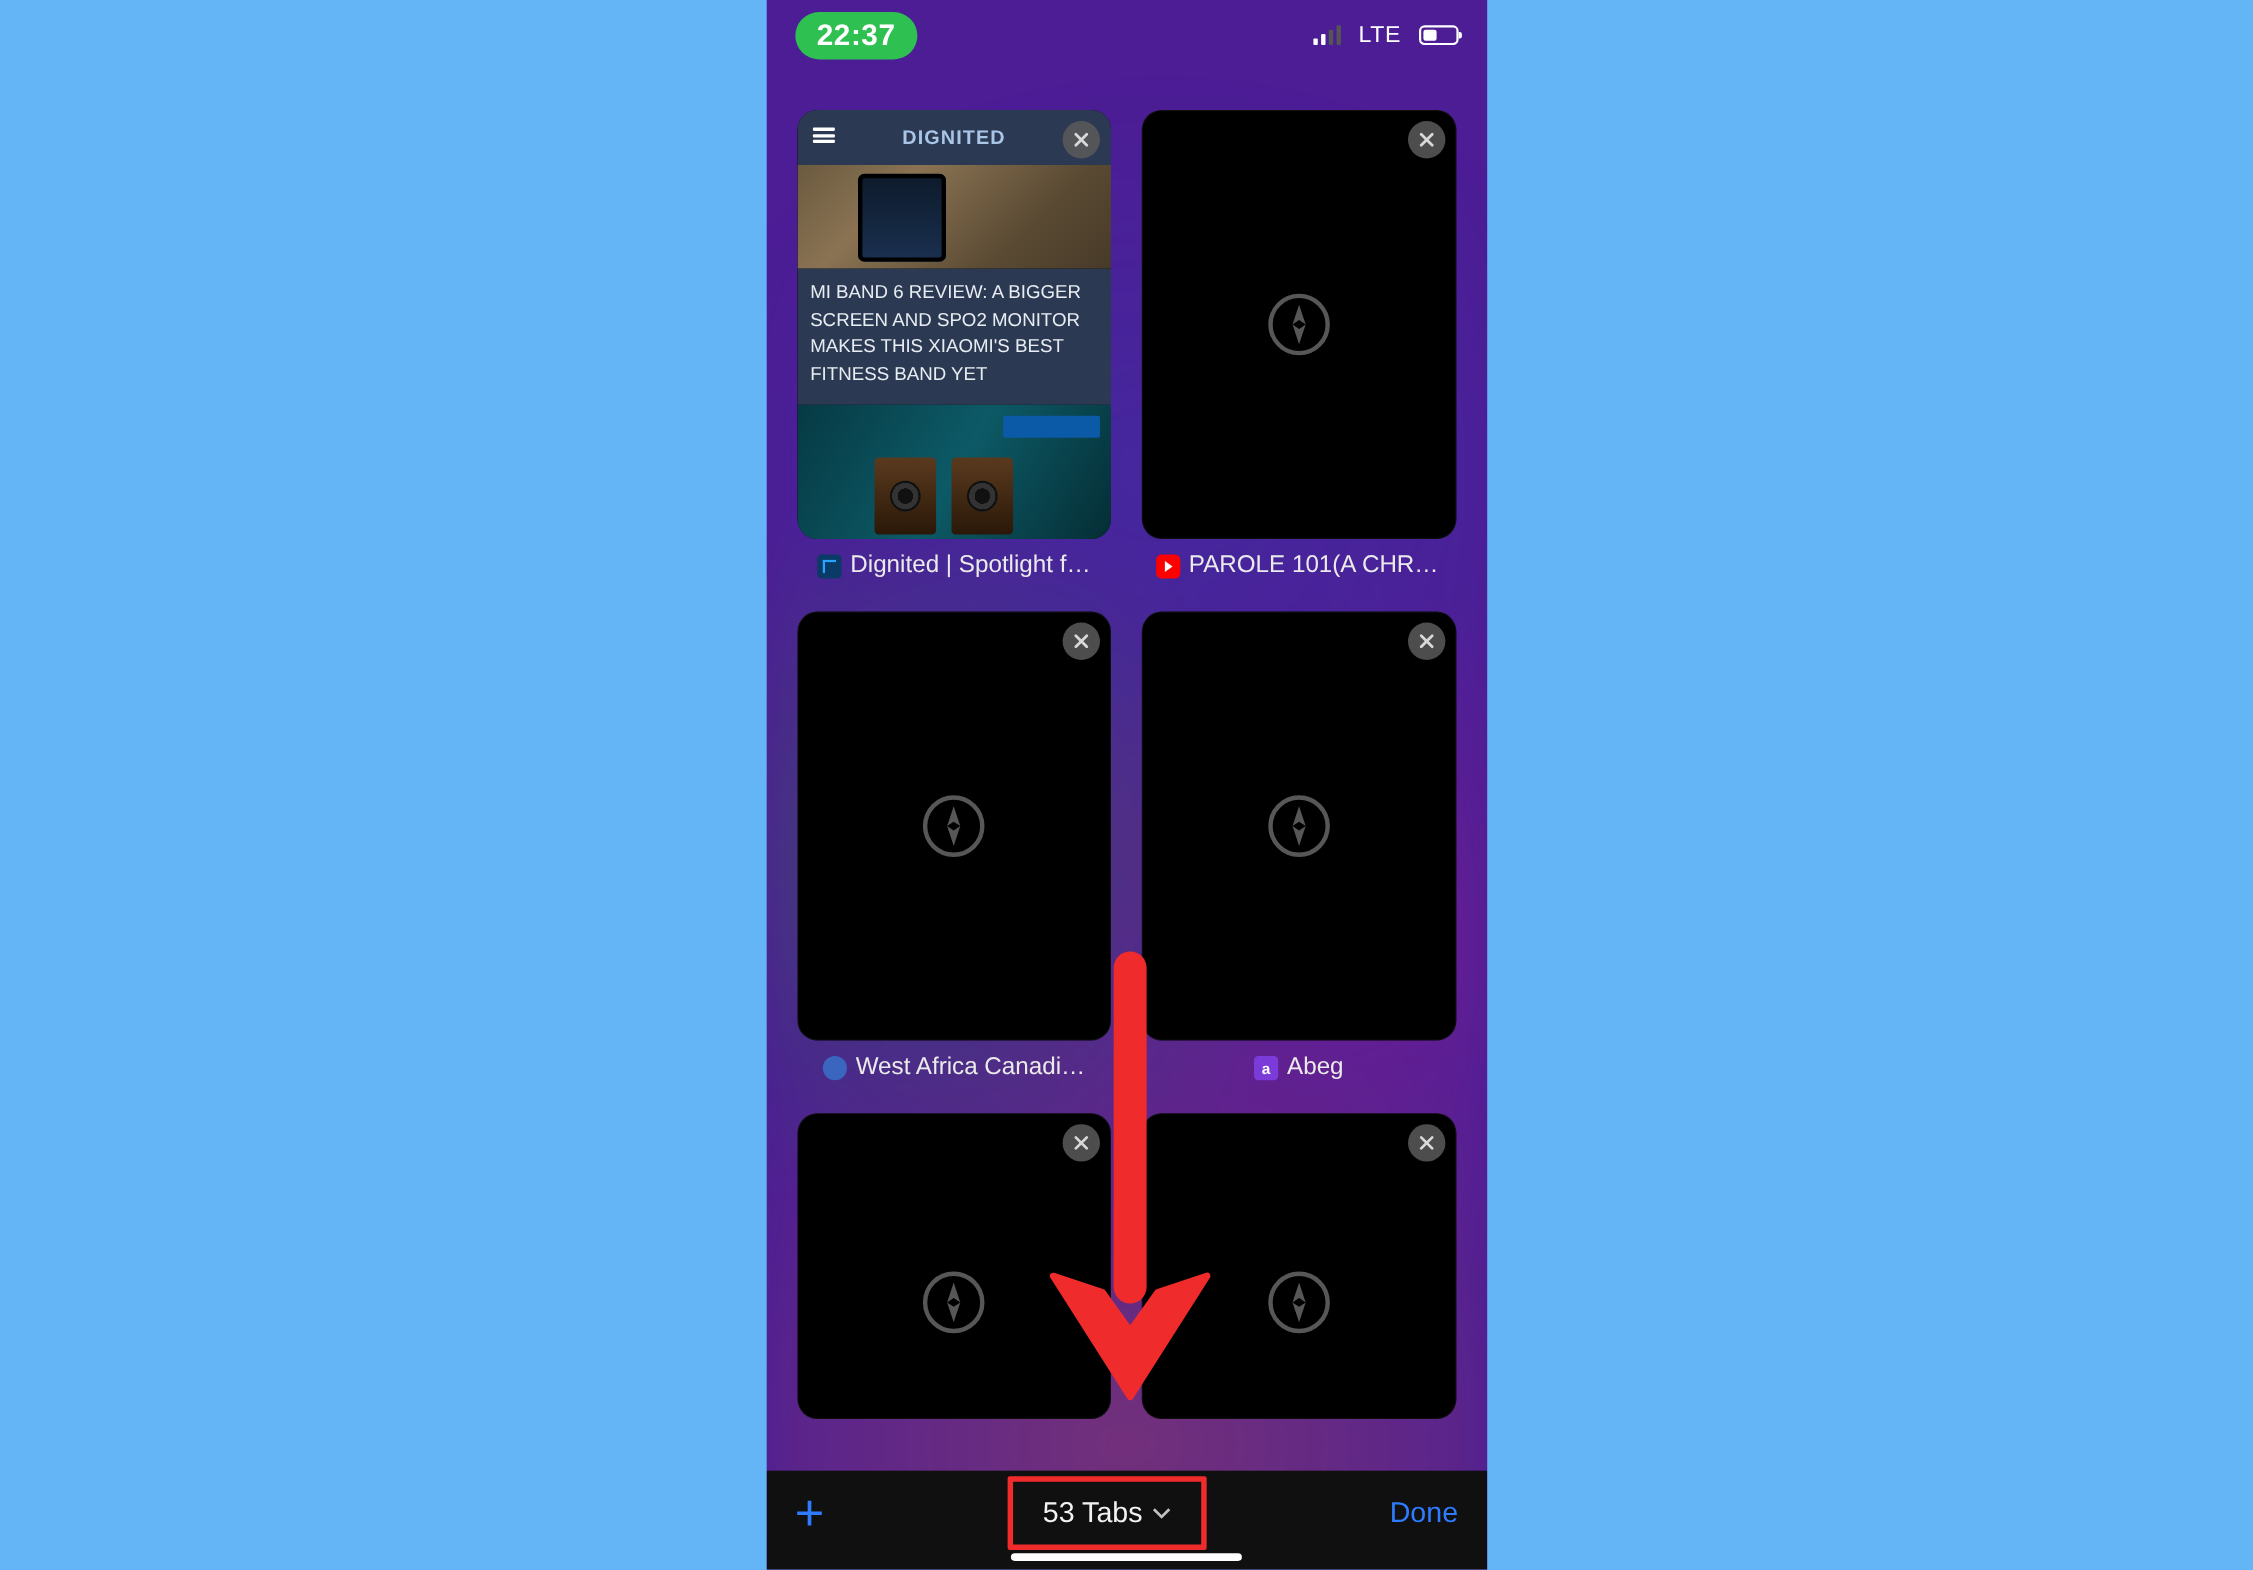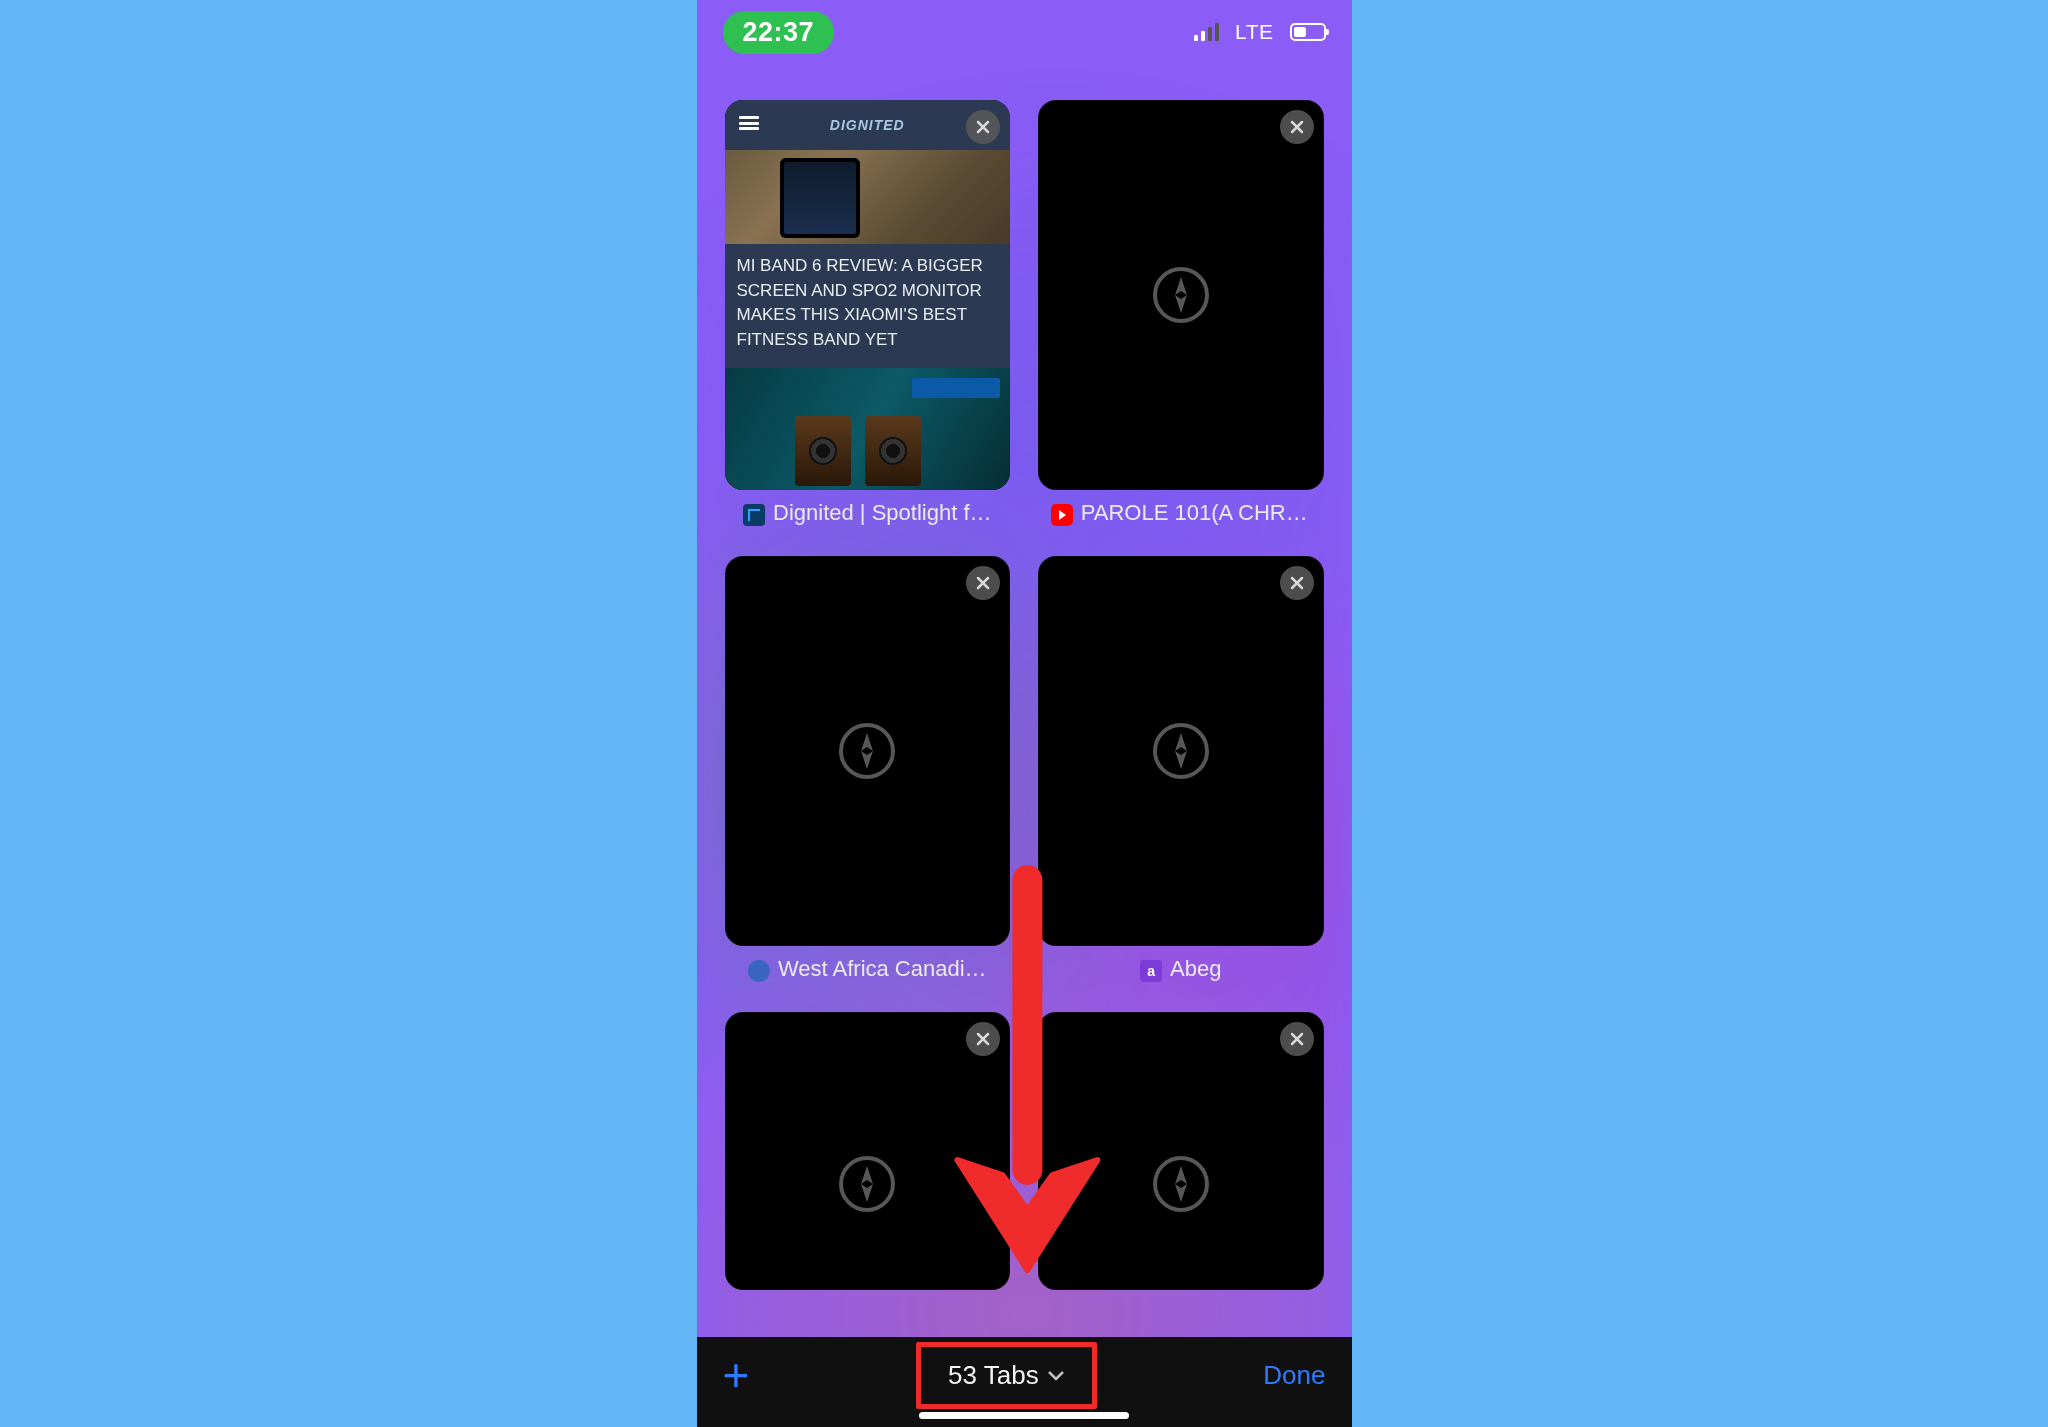--- a/index.html
+++ b/index.html
@@ -14,21 +14,21 @@
     height: 1427px;
     overflow: hidden;
   }
 
   
   .phone {
     position: relative;
     margin-top: 0;
     width: 655px;
     height: 1427px;
-    background: #8b5cf6;
+    background: #4c1d95;
     overflow: hidden;
   }
 
   
   .ambient {
     position: absolute;
     inset: 0;
     pointer-events: none;
     background:
       radial-gradient(600px 500px at 20% 55%, rgba(40,160,40,0.25), transparent 65%),
@@ -188,21 +188,21 @@
     display:flex; align-items:center; justify-content:center;
     position:relative;
   }
   .dignited-thumb .hamburger {
     position:absolute; left:14px; top:16px;
     width:20px; height:14px;
     display:flex; flex-direction:column; justify-content:space-between;
   }
   .dignited-thumb .hamburger span{height:3px;background:#fff;border-radius:1px;}
   .dignited-thumb .logo-text{
-    color:#a9c6e8; font-size:14px; font-weight:700; letter-spacing:1px;font-style:italic;
+    color:#a9c6e8; font-size:18px; font-weight:700; letter-spacing:1px;
   }
   .dignited-thumb .hero {
     height: 94px;
     background:
       linear-gradient(135deg,#6b5a3f 0%, #8a7353 30%, #5a4a33 70%, #473a28 100%);
     position:relative;
     overflow:hidden;
   }
   .dignited-thumb .hero::after{
     content:""; position:absolute; left:55px; top:8px; width:80px; height:80px;

